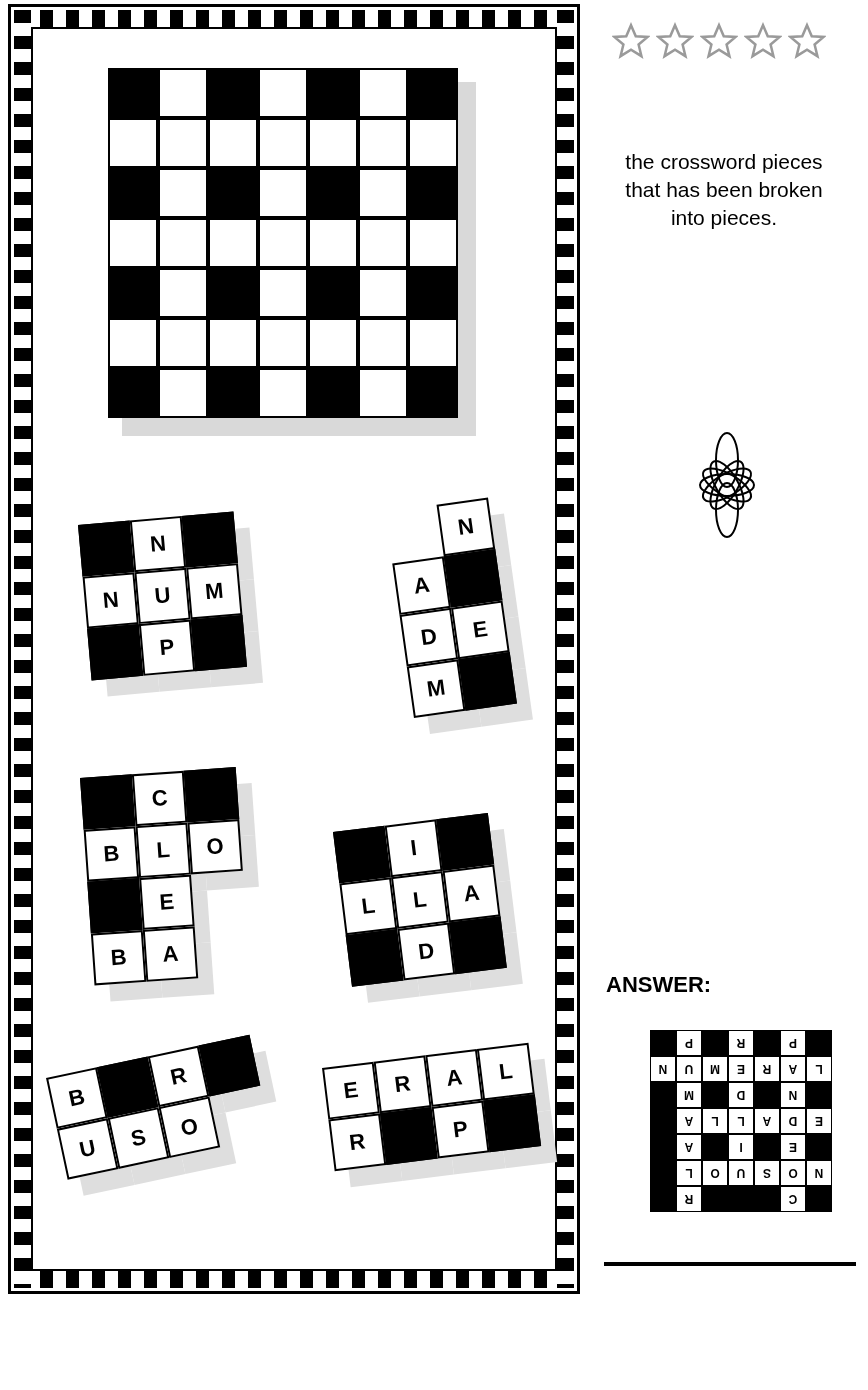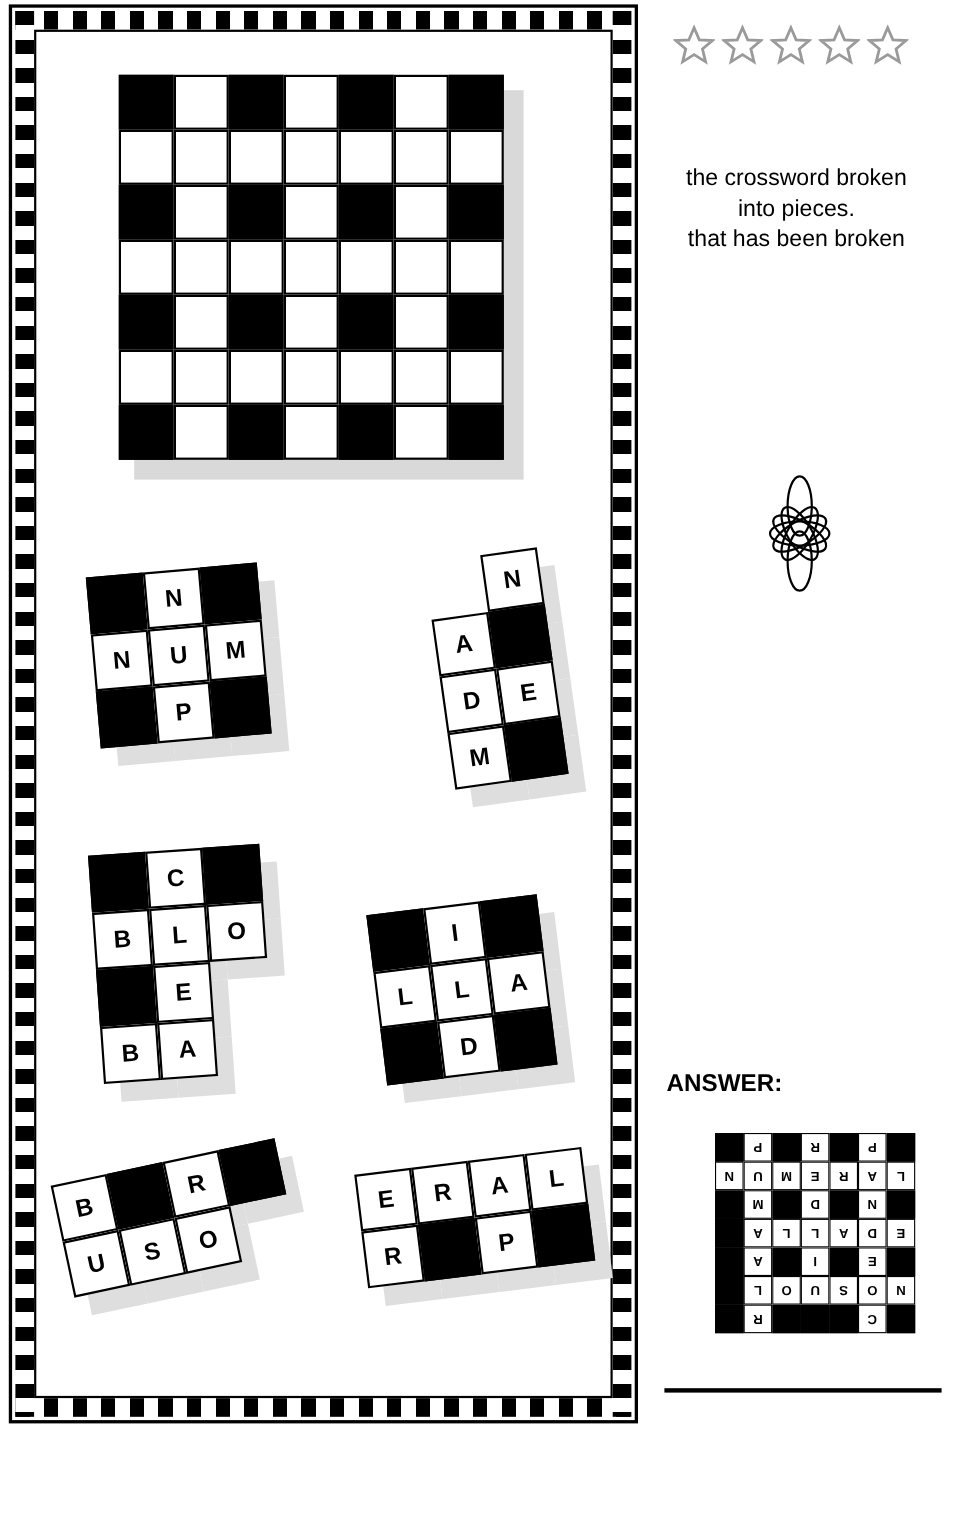--- a/index.html
+++ b/index.html
@@ -261,23 +261,23 @@
       </svg>
       <svg viewBox="0 0 24 24" class="star">
         <path d="M12 2 L15 9 L22.5 9.4 L16.8 14.2 L18.6 21.6 L12 17.5 L5.4 21.6 L7.2 14.2 L1.5 9.4 L9 9 Z" fill="none" stroke="#9a9a9a" stroke-width="1.6"></path>
       </svg>
       <svg viewBox="0 0 24 24" class="star">
         <path d="M12 2 L15 9 L22.5 9.4 L16.8 14.2 L18.6 21.6 L12 17.5 L5.4 21.6 L7.2 14.2 L1.5 9.4 L9 9 Z" fill="none" stroke="#9a9a9a" stroke-width="1.6"></path>
       </svg>
     </div>
 
   <div id="instruction">
-    <div>the crossword broken</div>
+    <div>the crossword pieces</div>
+    <div>that has been broken</div>
     <div>into pieces.</div>
-    <div>that has been broken</div>
   </div>
 
   <svg id="flower" viewBox="0 0 110 110">
     <g fill="none" stroke="#000" stroke-width="2">
       <ellipse cx="55" cy="30" rx="11" ry="27"></ellipse>
       <ellipse cx="55" cy="80" rx="11" ry="27"></ellipse>
       <ellipse cx="55" cy="55" rx="11" ry="27" transform="rotate(60 55 55)"></ellipse>
       <ellipse cx="55" cy="55" rx="11" ry="27" transform="rotate(120 55 55)"></ellipse>
       <ellipse cx="55" cy="55" rx="27" ry="11"></ellipse>
       <ellipse cx="55" cy="55" rx="11" ry="27" transform="rotate(30 55 55)"></ellipse>

